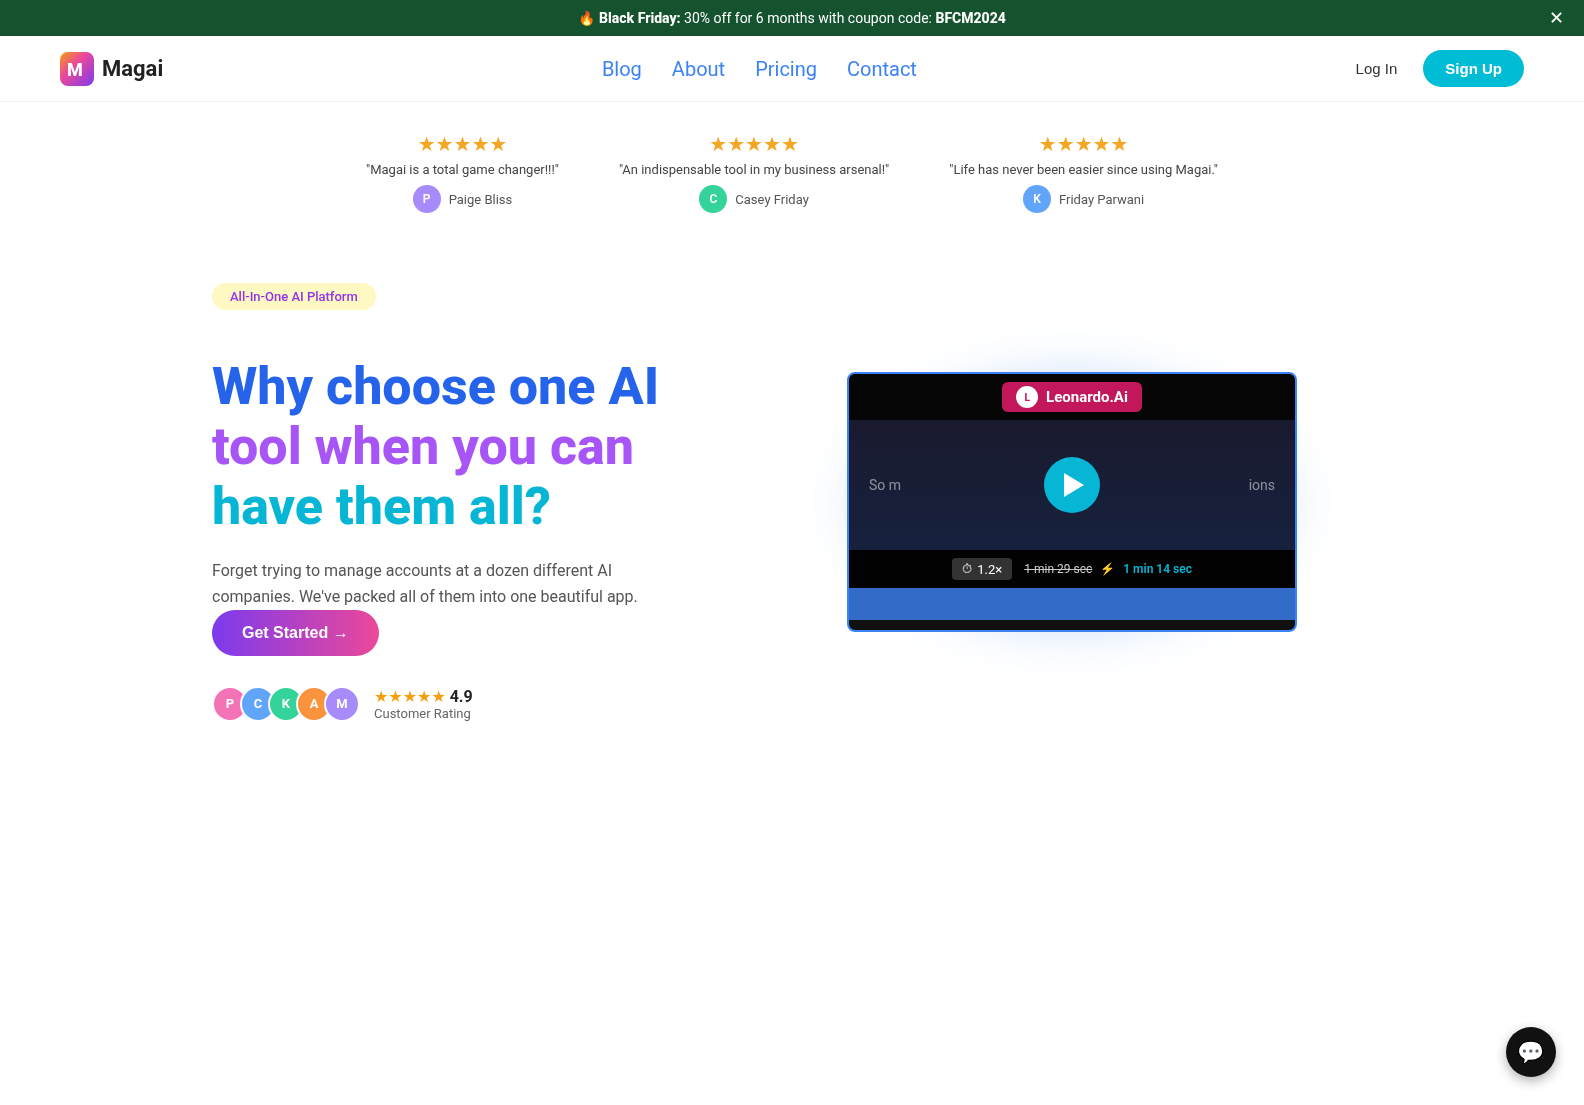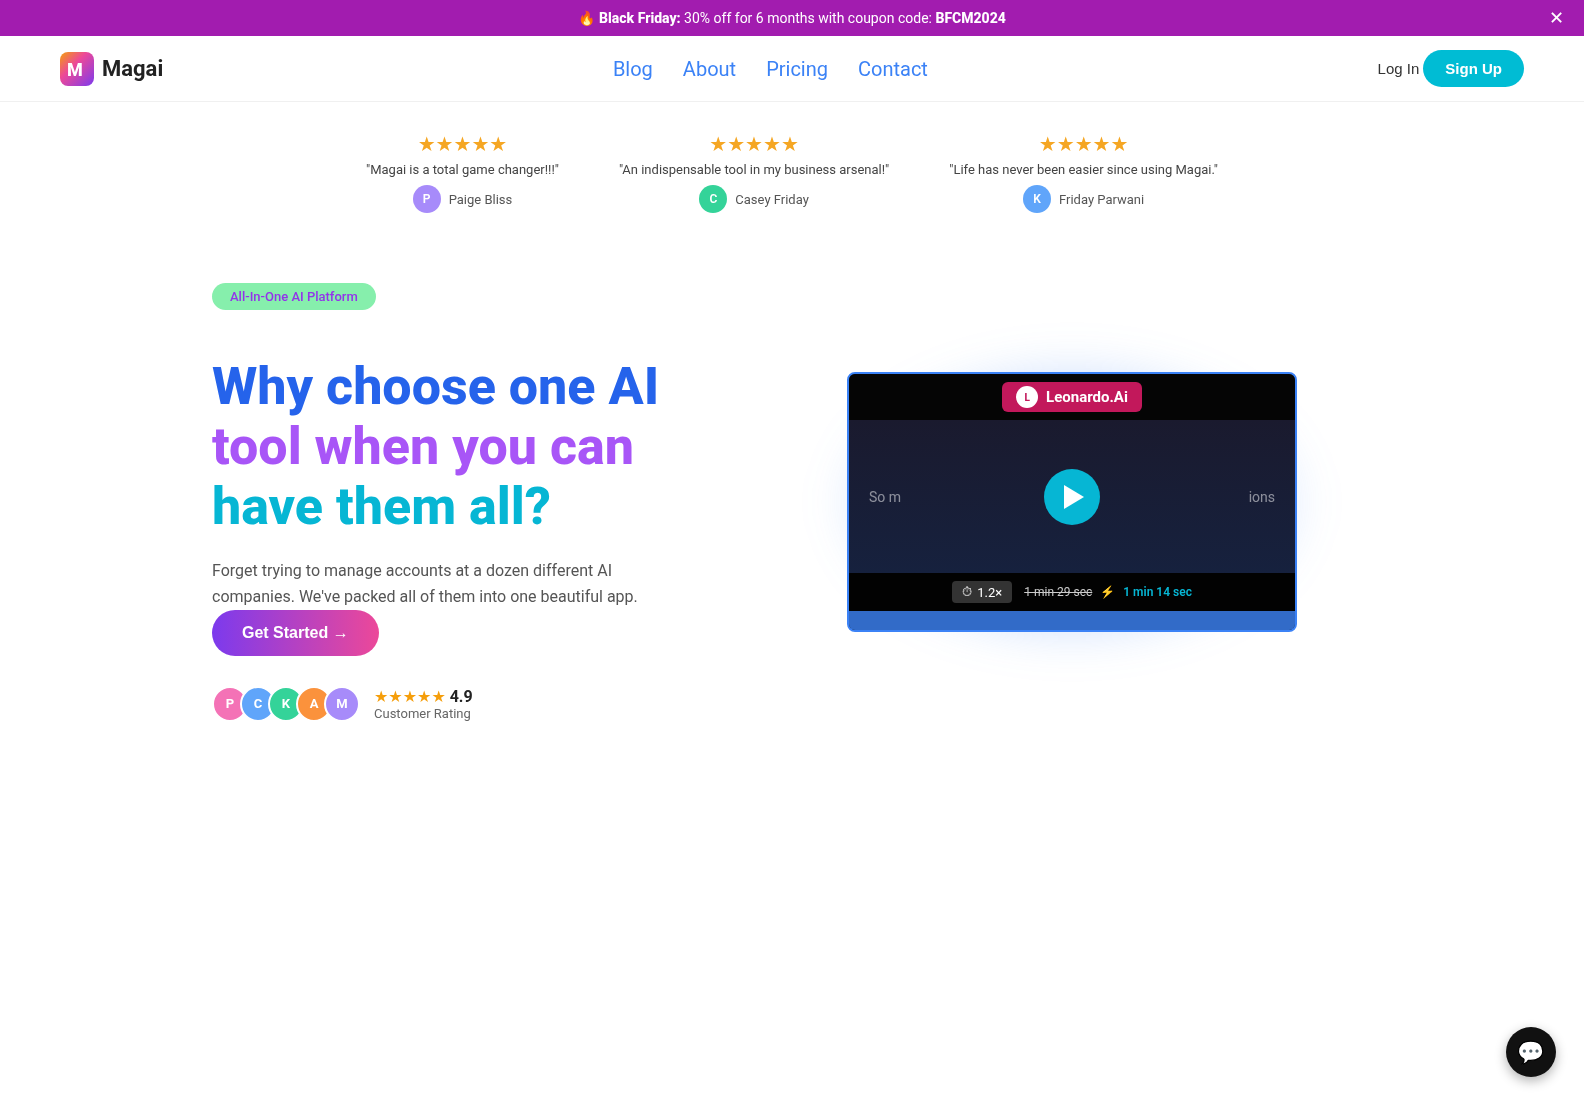--- a/index.html
+++ b/index.html
@@ -1,20 +1,20 @@
 <!DOCTYPE html>
 <html><head>
   <meta charset="utf-8">
   <style>
     * { margin: 0; padding: 0; box-sizing: border-box; }
     body { font-family: -apple-system, BlinkMacSystemFont, 'Segoe UI', Roboto, sans-serif; background: #fff; overflow-x: hidden; }
 
     
     .banner {
-      background: #a21caf;
+      background: #14532d;
       color: #fff;
       text-align: center;
       padding: 10px 20px;
       font-size: 14px;
       position: relative;
     }
     .banner strong { font-weight: 800; }
     .banner .close-btn {
       position: absolute;
       right: 20px;
@@ -55,21 +55,21 @@
       list-style: none;
     }
     .nav-links a {
       text-decoration: none;
       color: #3b82f6;
       font-size: 20px;
     }
     .nav-actions {
       display: flex;
       align-items: center;
-      gap: 4px;
+      gap: 26px;
     }
     .btn-login {
       background: none;
       border: none;
       font-size: 15px;
       color: #333;
       cursor: pointer;
     }
     .btn-signup {
       background: #00bcd4;
@@ -132,21 +132,21 @@
       padding: 60px 120px 60px 120px;
       max-width: 1400px;
       margin: 0 auto;
     }
     .hero-left {
       flex: 1;
       max-width: 560px;
     }
     .platform-badge {
       display: inline-block;
-      background: #86efac;
+      background: #fef9c3;
       color: #9333ea;
       border-radius: 20px;
       padding: 6px 18px;
       font-size: 13px;
       font-weight: 500;
       margin-bottom: 24px;
     }
     .hero-title {
       font-size: 52px;
       font-weight: 800;
@@ -258,21 +258,21 @@
       background: #fff;
       border-radius: 50%;
       display: flex;
       align-items: center;
       justify-content: center;
       font-size: 10px;
       color: #c2185b;
       font-weight: 800;
     }
     .video-body {
-      height: 153px;
+      height: 130px;
       background: linear-gradient(180deg, #1a1a2e 0%, #16213e 100%);
       display: flex;
       align-items: center;
       justify-content: center;
       position: relative;
     }
     .video-text-fade {
       color: rgba(255,255,255,0.5);
       font-size: 14px;
       position: absolute;

